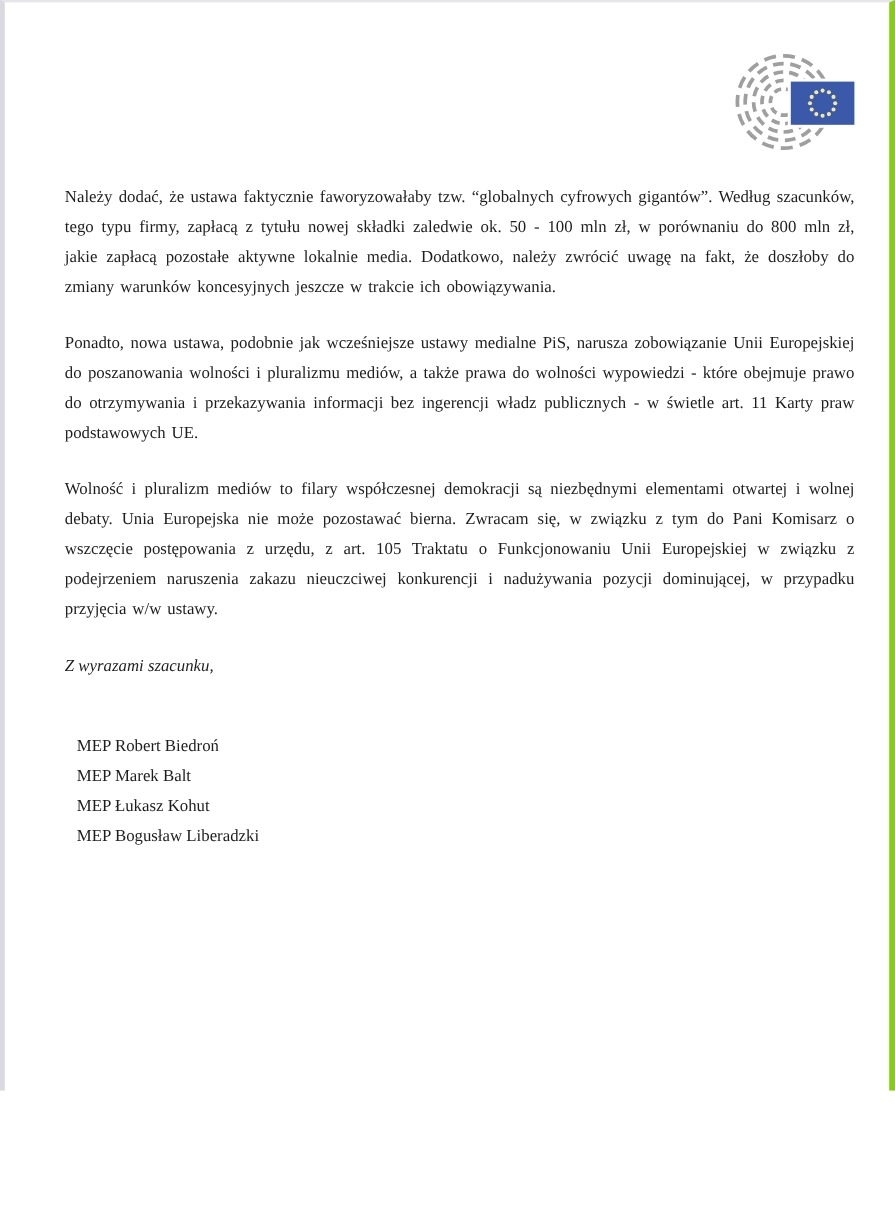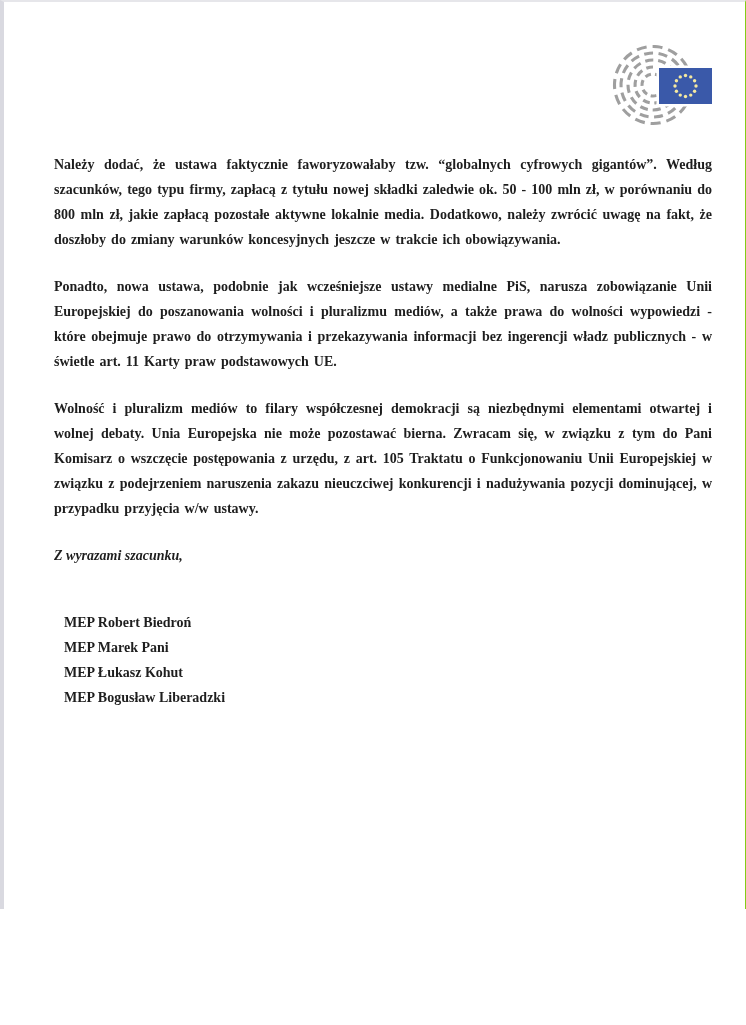--- a/index.html
+++ b/index.html
@@ -9,23 +9,22 @@
     font-family: "Liberation Serif", "DejaVu Serif", serif;
   }
   .page {
     position: relative;
     width: 746px;
     height: 909px;
     background: #ffffff;
     box-sizing: border-box;
     border-left: 4px solid #d9d9e0;
     border-top: 2px solid #e6e6ea;
-    border-right: 1px solid #84cc16;
+    border-right: 5px solid #84cc16;
     overflow: hidden;
-    font-weight: bold;
   }
   
   .logo {
     position: absolute;
     left: 604px;
     top: 43px;
     width: 110px;
     height: 82px;
   }
   .logo svg { display: block; width: 110px; height: 82px; }
@@ -112,21 +111,21 @@
     </svg>
   </div>
 
   <div class="letter">
     <p class="para">Należy dodać, że ustawa faktycznie faworyzowałaby tzw. “globalnych cyfrowych gigantów”. Według szacunków, tego typu firmy, zapłacą z tytułu nowej składki zaledwie ok. 50 - 100 mln zł, w porównaniu do 800 mln zł, jakie zapłacą pozostałe aktywne lokalnie media. Dodatkowo, należy zwrócić uwagę na fakt, że doszłoby do zmiany warunków koncesyjnych jeszcze w trakcie ich obowiązywania.</p>
     <p class="para">Ponadto, nowa ustawa, podobnie jak wcześniejsze ustawy medialne PiS, narusza zobowiązanie Unii Europejskiej do poszanowania wolności i pluralizmu mediów, a także prawa do wolności wypowiedzi - które obejmuje prawo do otrzymywania i przekazywania informacji bez ingerencji władz publicznych - w świetle art. 11 Karty praw podstawowych UE.</p>
     <p class="para">Wolność i pluralizm mediów to filary współczesnej demokracji są niezbędnymi elementami otwartej i wolnej debaty. Unia Europejska nie może pozostawać bierna. Zwracam się, w związku z tym do Pani Komisarz o wszczęcie postępowania z urzędu, z art. 105 Traktatu o Funkcjonowaniu Unii Europejskiej w związku z podejrzeniem naruszenia zakazu nieuczciwej konkurencji i nadużywania pozycji dominującej, w przypadku przyjęcia w/w ustawy.</p>
     <p class="closing">Z wyrazami szacunku,</p>
     <div class="signatures">
       <span>MEP Robert Biedroń</span>
-      <span>MEP Marek Pani</span>
+      <span>MEP Marek Balt</span>
       <span>MEP Łukasz Kohut</span>
       <span>MEP Bogusław Liberadzki</span>
     </div>
   </div>
 
   <div class="footer-rule"></div>
   <div class="footer-text">
     <div>B-1047 Brussels – ASP 14G202 – Tel. +32 2 28-45141</div>
   </div>
 

